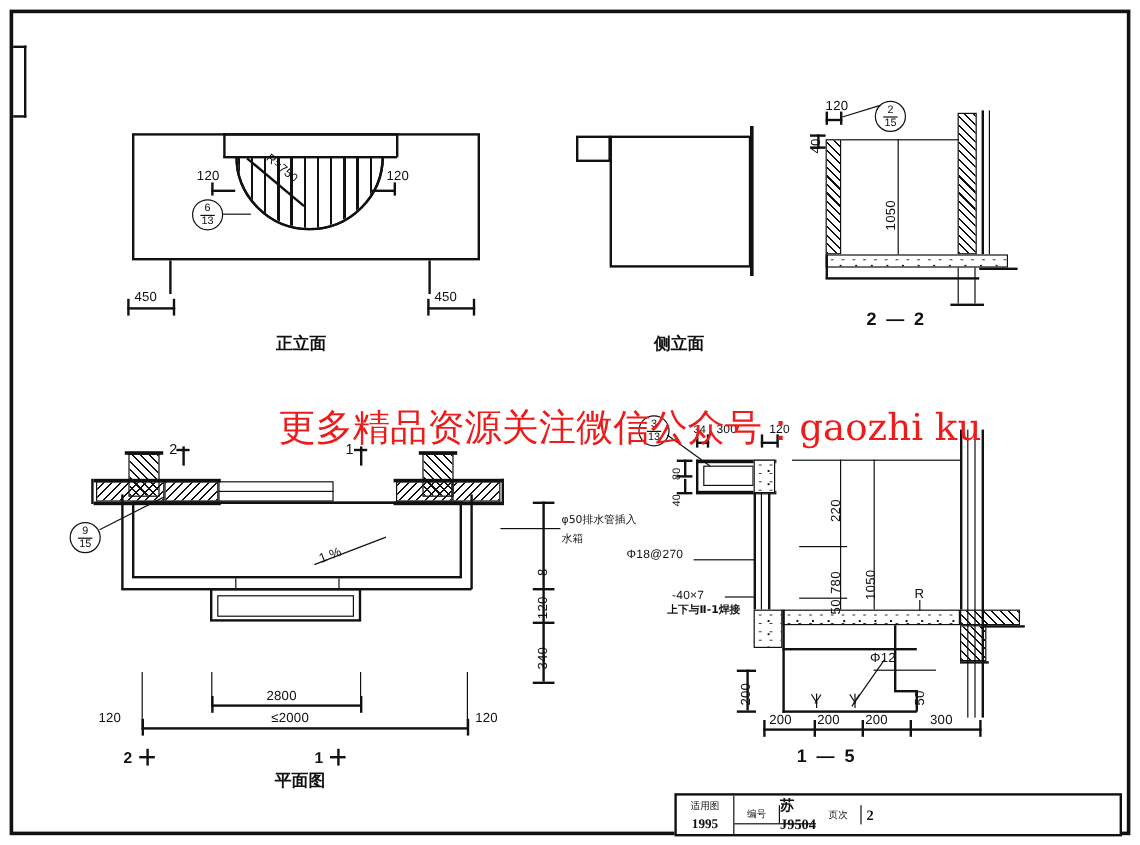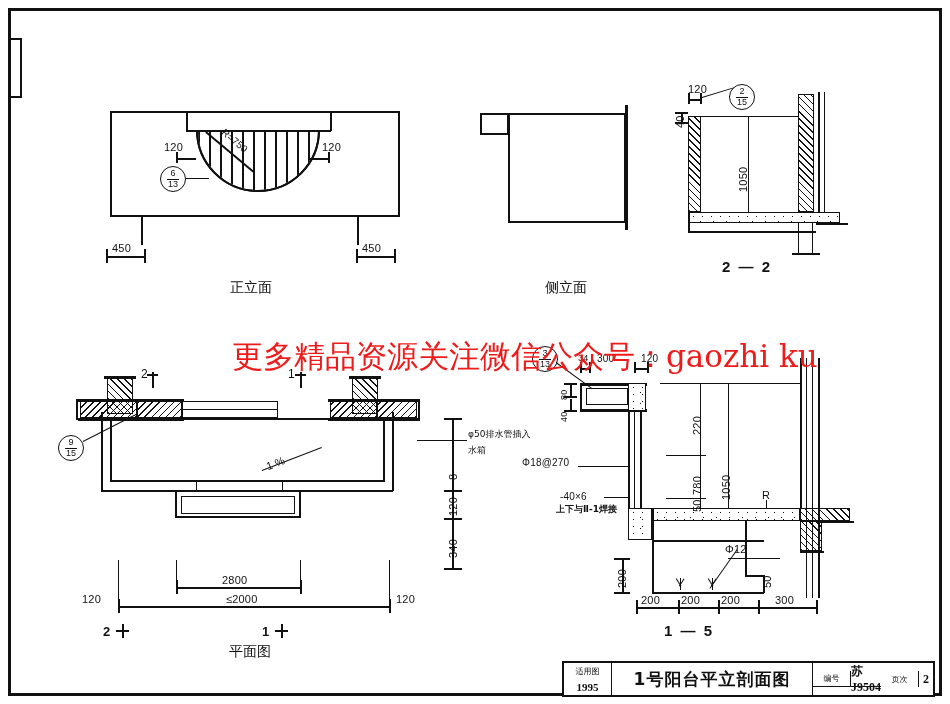--- a/index.html
+++ b/index.html
@@ -56,21 +56,21 @@
   }
   .txt-cn { font-family: "DejaVu Sans", sans-serif; }
   .dim { font-size: 11px; letter-spacing: 0.2px; }
   .dim-v {
     transform-origin: left top;
     transform: rotate(-90deg);
   }
   .viewlabel {
     font-family: "DejaVu Sans", sans-serif;
     font-size: 14px;
-    font-weight: normal;
+    font-weight: bold;
     color: #111;
   }
   .seclabel {
     font-size: 15px;
     font-weight: bold;
     letter-spacing: 2px;
     color: #111;
   }
 
   
@@ -465,21 +465,21 @@
     <div class="endbar" style="left:758px; top:600px; height:14px;"></div>
     <div class="endbar" style="left:816px; top:600px; height:14px;"></div>
     <div class="txt dim" style="left:641px; top:595px;">200</div>
     <div class="txt dim" style="left:681px; top:595px;">200</div>
     <div class="txt dim" style="left:721px; top:595px;">200</div>
     <div class="txt dim" style="left:775px; top:595px;">300</div>
 
     <div class="txt dim" style="left:522px; top:458px; font-size:10px;">Φ18@270</div>
     <div class="ln hl" style="left:578px; top:466px; width:52px; height:1.2px;"></div>
 
-    <div class="txt dim" style="left:560px; top:492px; font-size:10px;">-40×6</div>
+    <div class="txt dim" style="left:560px; top:492px; font-size:10px;">-40×7</div>
     <div class="ln hl" style="left:604px; top:497px; width:26px; height:1.2px;"></div>
     <div class="txt txt-cn" style="left:556px; top:505px; font-size:9px; font-weight:bold;">上下与Ⅱ-1焊接</div>
 
     <div class="txt dim" style="left:578px; top:354px; font-size:9px;">34</div>
     <div class="ln hl2" style="left:580px; top:368px; width:11px;"></div>
     <div class="endbar" style="left:580px; top:362px; height:11px;"></div>
     <div class="endbar" style="left:589px; top:362px; height:11px;"></div>
 
     <div class="txt dim" style="left:597px; top:354px; font-size:10px;">300</div>
     <div class="txt dim" style="left:641px; top:354px; font-size:10px;">120</div>
@@ -505,21 +505,20 @@
     <div class="txt seclabel" style="left:664px; top:623px;">1 — 5</div>
   </div>
 
   <div class="watermark">更多精品资源关注微信公众号：gaozhi ku</div>
 
   <div class="titleblock">
     <div class="tb-cell tb-col1">
       <div class="r1">适用图</div>
       <div class="r2">1995</div>
     </div>
-    <div class="tb-cell tb-title">1号阳台平立剖面图</div>
     <div class="tb-cell tb-right">
       <div class="row">
         <div class="lab">编号</div>
         <div class="val">苏J9504</div>
       </div>
       <div class="row">
         <div class="lab">页次</div>
         <div class="val">2</div>
       </div>
     </div>

